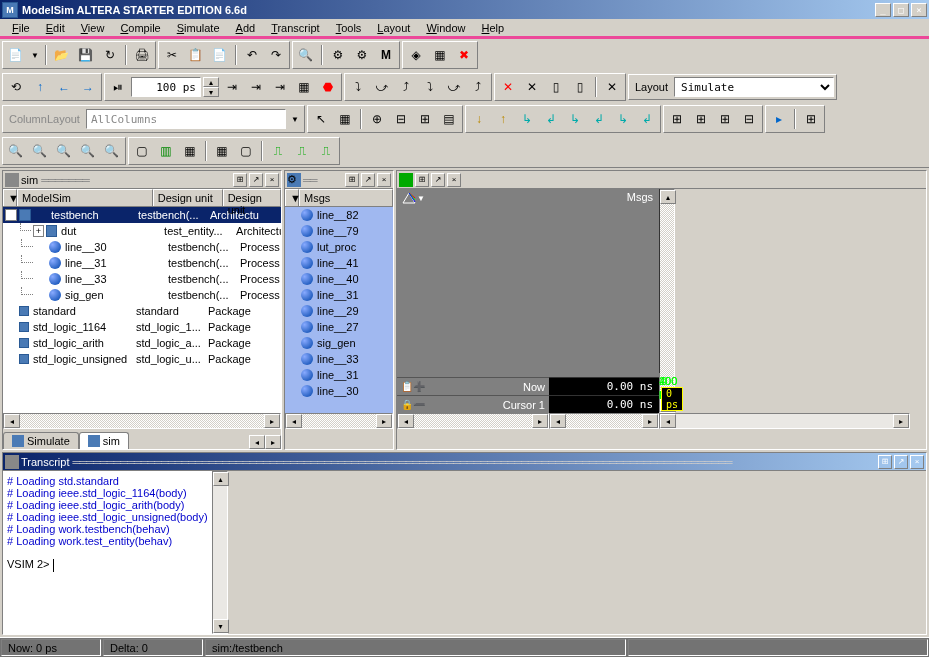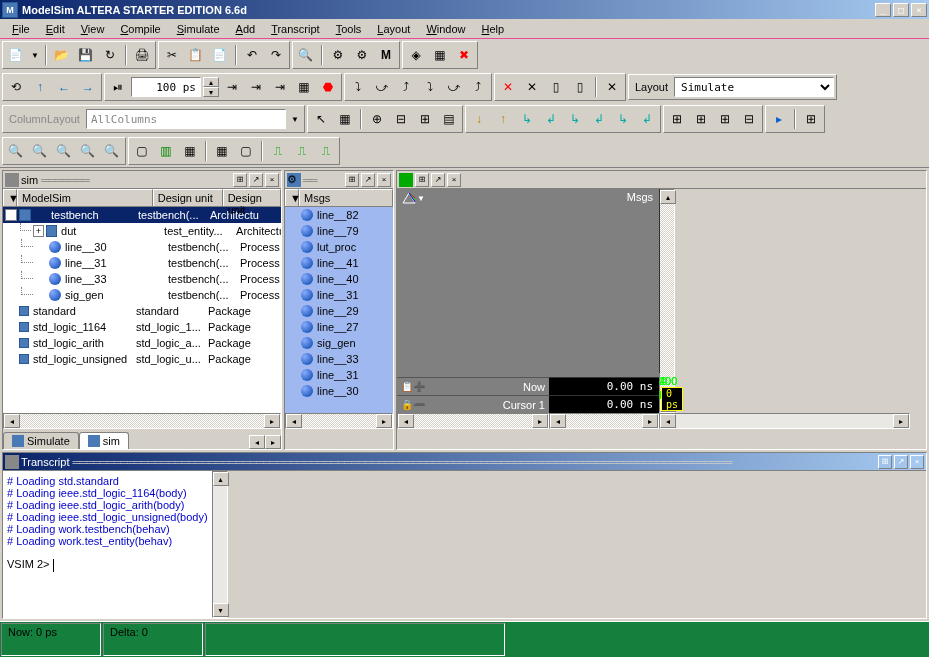--- a/index.html
+++ b/index.html
@@ -2,21 +2,21 @@
 <html><head>
 <meta charset="utf-8">
 <style>
 * { box-sizing: border-box; margin: 0; padding: 0; font-family: Tahoma, Arial, sans-serif; font-size: 11px; }
 body { background: #d4d0c8; width: 929px; height: 657px; overflow: hidden; display: flex; flex-direction: column; }
 .titlebar { background: linear-gradient(to right, #0a246a, #a6caf0); color: white; height: 19px; display: flex; align-items: center; padding: 0 2px; }
 .titlebar-icon { width: 16px; height: 16px; background: #4a7ab5; border: 1px solid #2a5a95; margin-right: 4px; display: flex; align-items: center; justify-content: center; font-size: 9px; font-weight: bold; color: white; }
 .titlebar-text { flex: 1; font-weight: bold; }
 .winbtns { display: flex; gap: 2px; }
 .winbtn { width: 16px; height: 14px; background: #d4d0c8; border: 1px solid; border-color: #fff #808080 #808080 #fff; display: flex; align-items: center; justify-content: center; font-family: monospace; font-size: 9px; cursor: pointer; }
-.menubar { background: #d4d0c8; height: 20px; display: flex; align-items: center; padding: 0 4px; border-bottom: 1px solid #ec4899; }
+.menubar { background: #d4d0c8; height: 20px; display: flex; align-items: center; padding: 0 4px; border-bottom: 3px solid #ec4899; }
 .menu-item { padding: 2px 8px; cursor: pointer; }
 .menu-item span { text-decoration: underline; }
 .toolbar-area { background: #d4d0c8; border-bottom: 1px solid #808080; }
 .toolbar-row { display: flex; align-items: center; padding: 2px; gap: 2px; flex-wrap: wrap; }
 .tb-group { display: flex; align-items: center; border: 1px solid; border-color: #fff #808080 #808080 #fff; padding: 2px; gap: 2px; background: #d4d0c8; }
 .tb-btn { width: 22px; height: 22px; border: 1px solid transparent; display: flex; align-items: center; justify-content: center; cursor: pointer; font-size: 12px; }
 .tb-sep { width: 2px; height: 20px; border-left: 1px solid #808080; border-right: 1px solid #fff; margin: 0 2px; }
 .tb-input { height: 20px; border: 1px solid; border-color: #808080 #fff #fff #808080; background: white; padding: 0 4px; font-family: monospace; }
 .tb-label { padding: 0 4px; }
 .tb-select { height: 20px; border: 1px solid; border-color: #808080 #fff #fff #808080; background: white; padding: 0 2px; font-family: monospace; width: 160px; }
@@ -75,21 +75,21 @@
 .tab { border: 1px solid #808080; border-bottom: none; padding: 2px 8px; background: #d4d0c8; border-radius: 3px 3px 0 0; display: flex; align-items: center; gap: 3px; cursor: pointer; }
 .tab.active { background: #fff; }
 .tab-icn { width: 12px; height: 12px; background: #4a7ab5; }
 
 .transcript-pane { flex: 1; min-height: 140px; }
 .transcript-body { background: white; padding: 4px; font-family: 'Courier New', monospace; font-size: 12px; overflow: auto; height: 100%; position: relative; }
 .tline { color: #0000cc; white-space: pre; }
 .prompt { color: black; white-space: pre; }
 .cursor-caret { display: inline-block; width: 1px; height: 13px; background: black; vertical-align: middle; }
 
-.statusbar { height: 36px; background: #15803d; border-top: 1px solid #fff; display: flex; }
+.statusbar { height: 20px; background: #737373; border-top: 1px solid #fff; display: flex; }
 .status-cell { border: 1px solid; border-color: #808080 #fff #fff #808080; padding: 2px 6px; margin: 1px; }
 .vscroll { width: 16px; background: #d4d0c8; border: 1px solid; border-color: #808080 #fff #fff #808080; display: flex; flex-direction: column; }
 .vscroll .scroll-track { flex: 1; }
 </style>
 </head>
 <body>
 
 <div class="titlebar">
   <div class="titlebar-icon">M</div>
   <div class="titlebar-text">ModelSim ALTERA STARTER EDITION 6.6d</div>
@@ -546,14 +546,15 @@
         <div class="scroll-track"></div>
         <div class="scroll-btn">▾</div>
       </div>
     </div>
   </div>
 </div>
 
 <div class="statusbar">
   <div class="status-cell" style="width:100px">Now: 0 ps</div>
   <div class="status-cell" style="width:100px">Delta: 0</div>
+  <div class="status-cell" style="flex:1">sim:/testbench</div>
   <div class="status-cell" style="width:300px"></div>
 </div>
 
 </body></html>

